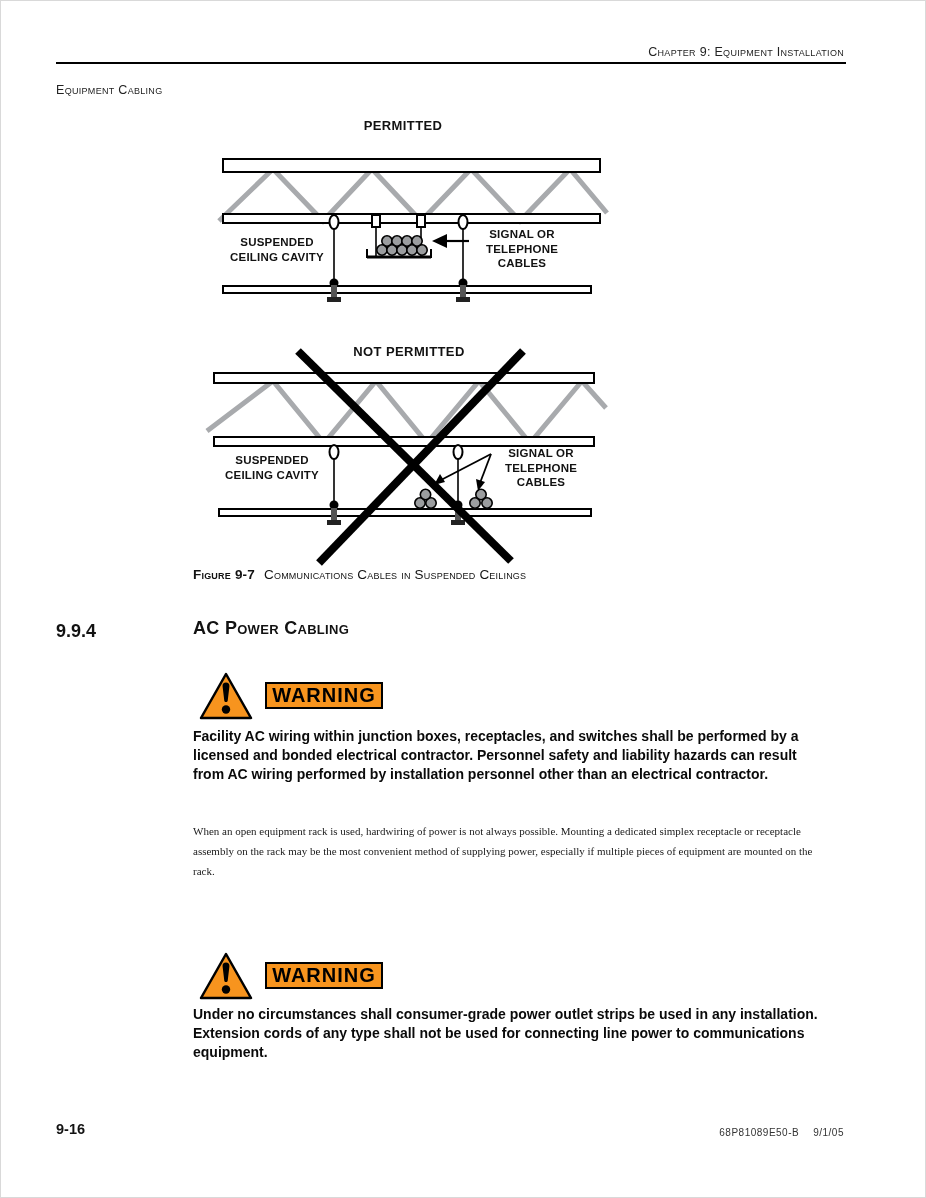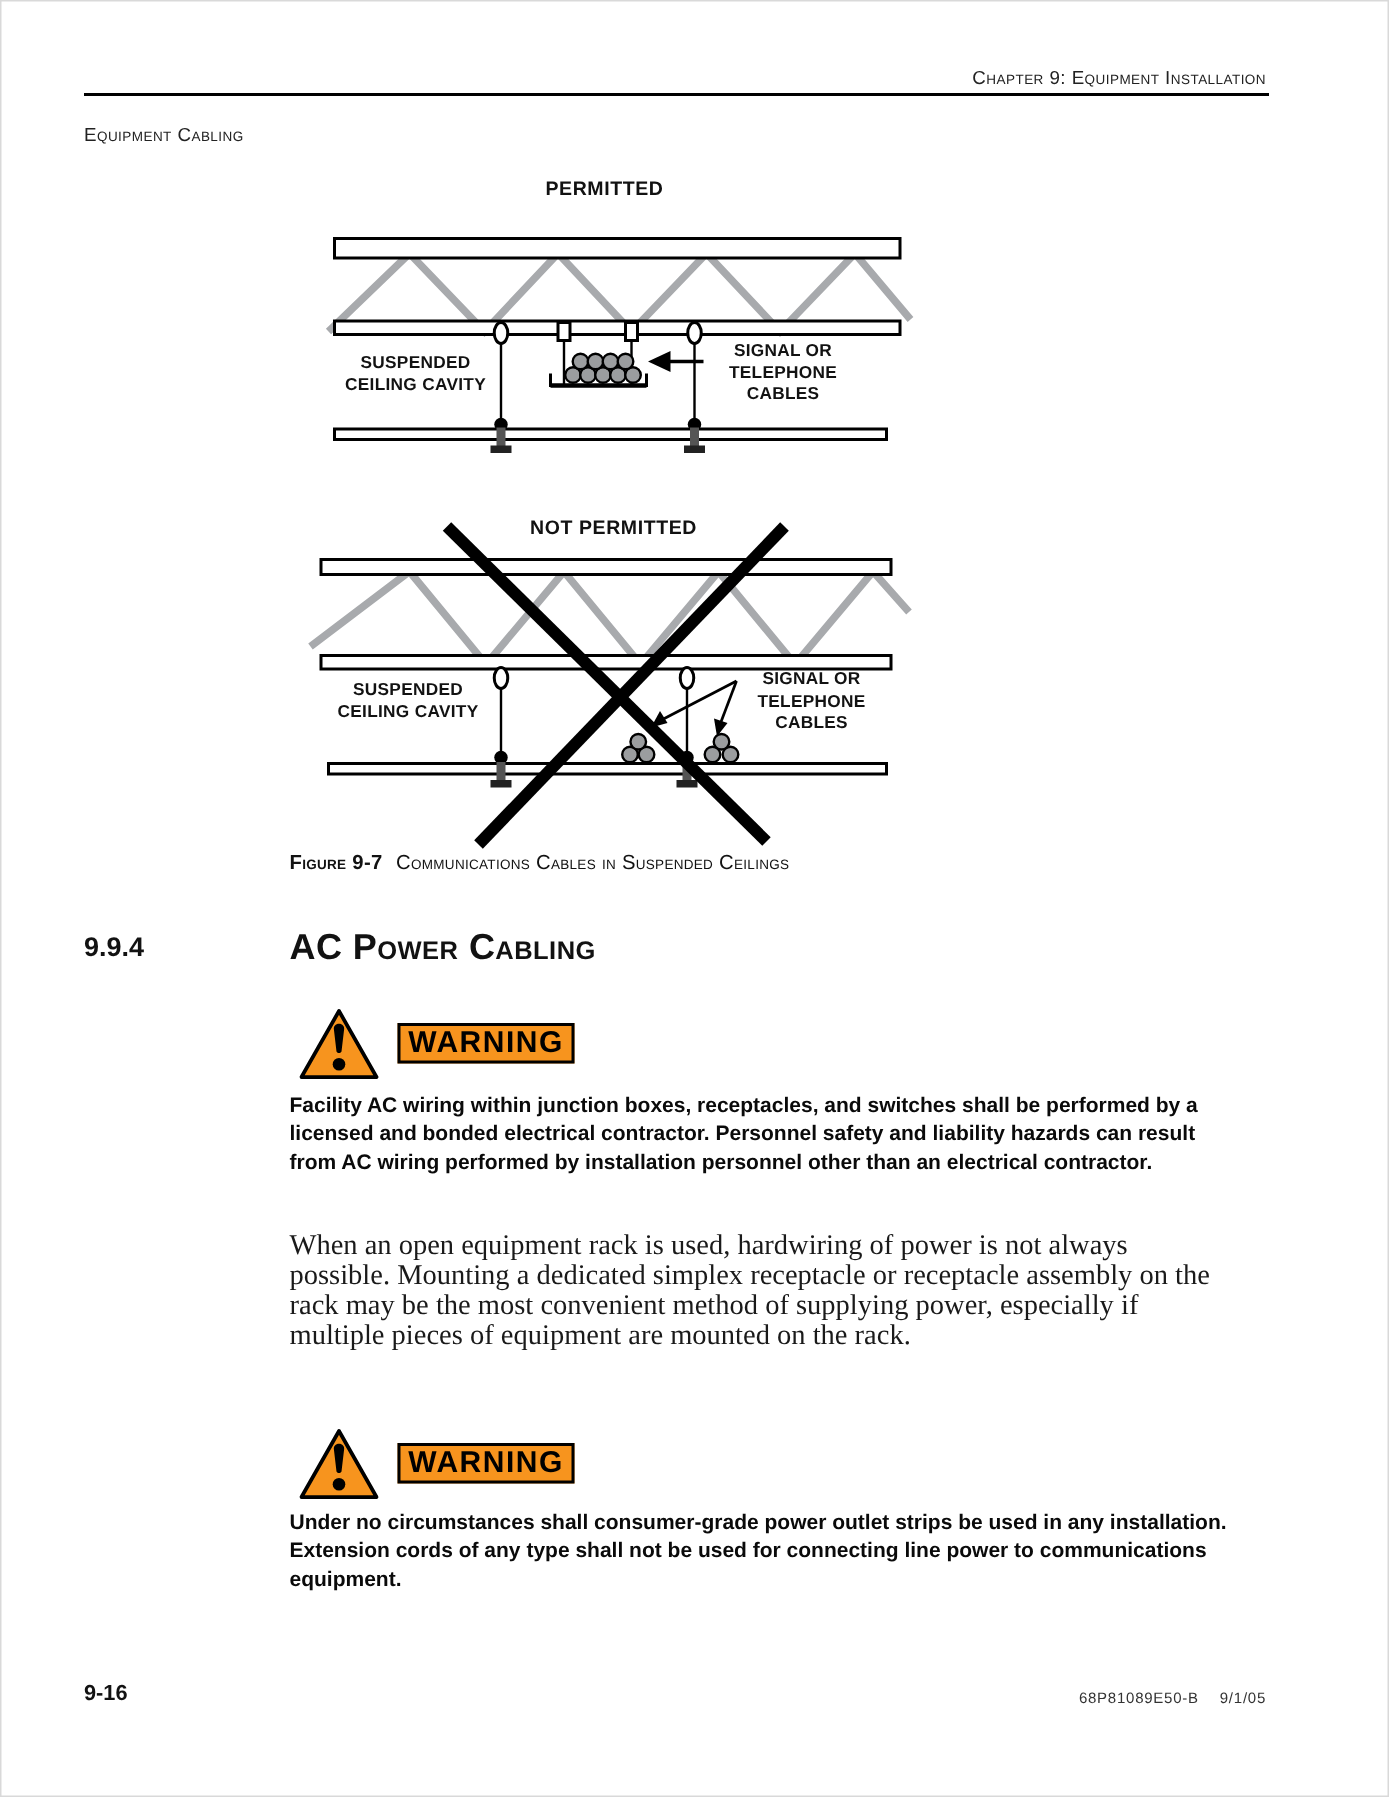--- a/index.html
+++ b/index.html
@@ -20,30 +20,30 @@
   .footer-code .gap { display:inline-block; width:14px; }
 
   
   .diag-title { font-size:13px; font-weight:bold; letter-spacing:.4px; text-align:center; }
   .diag-label { font-size:11.5px; font-weight:bold; line-height:14.5px; text-align:center; letter-spacing:.2px; }
 
   .fig-caption { font-size:13.5px; font-variant:small-caps; letter-spacing:.2px; }
   .fig-caption .cap-label { font-weight:bold; margin-right:9px; }
 
   .sec-num { font-size:18px; font-weight:bold; }
-  .sec-title { font-size:24px; font-weight:bold; font-variant:small-caps; letter-spacing:.3px;text-align:center; }
+  .sec-title { font-size:18px; font-weight:bold; font-variant:small-caps; letter-spacing:.3px;text-align:center; }
 
   .warn-badge {
     width:118px; height:27px; background:var(--warning-orange,#F7941E);
     border:2px solid #000; display:flex; align-items:center; justify-content:center;
     font-size:20px; font-weight:bold; letter-spacing:1px; color:#000;
   }
   .warn-text { width:630px; font-size:14px; font-weight:bold; line-height:19px; color:#0a0a0a; }
 
-  .body-para { width:630px; font-family:"Liberation Serif", serif; font-size:19px; line-height:20px; color:#1a1a1a; }
+  .body-para { width:630px; font-family:"Liberation Serif", serif; font-size:11px; line-height:20px; color:#1a1a1a; }
 
   
   .beam { fill:#fff; stroke:#000; stroke-width:2; }
   .truss { fill:none; stroke:var(--truss-gray,#A8AAAD); stroke-width:5; }
   .wire { stroke:#000; stroke-width:1.6; }
   .cable { fill:var(--cable-gray,#9B9D9F); stroke:#000; stroke-width:1.6; }
   .clamp { fill:#fff; stroke:#000; stroke-width:2; }
   .tri { fill:var(--warning-orange,#F7941E); stroke:#000; stroke-width:2.5; stroke-linejoin:round; }
   .xmark { stroke:#000; stroke-width:8; }
 </style>

